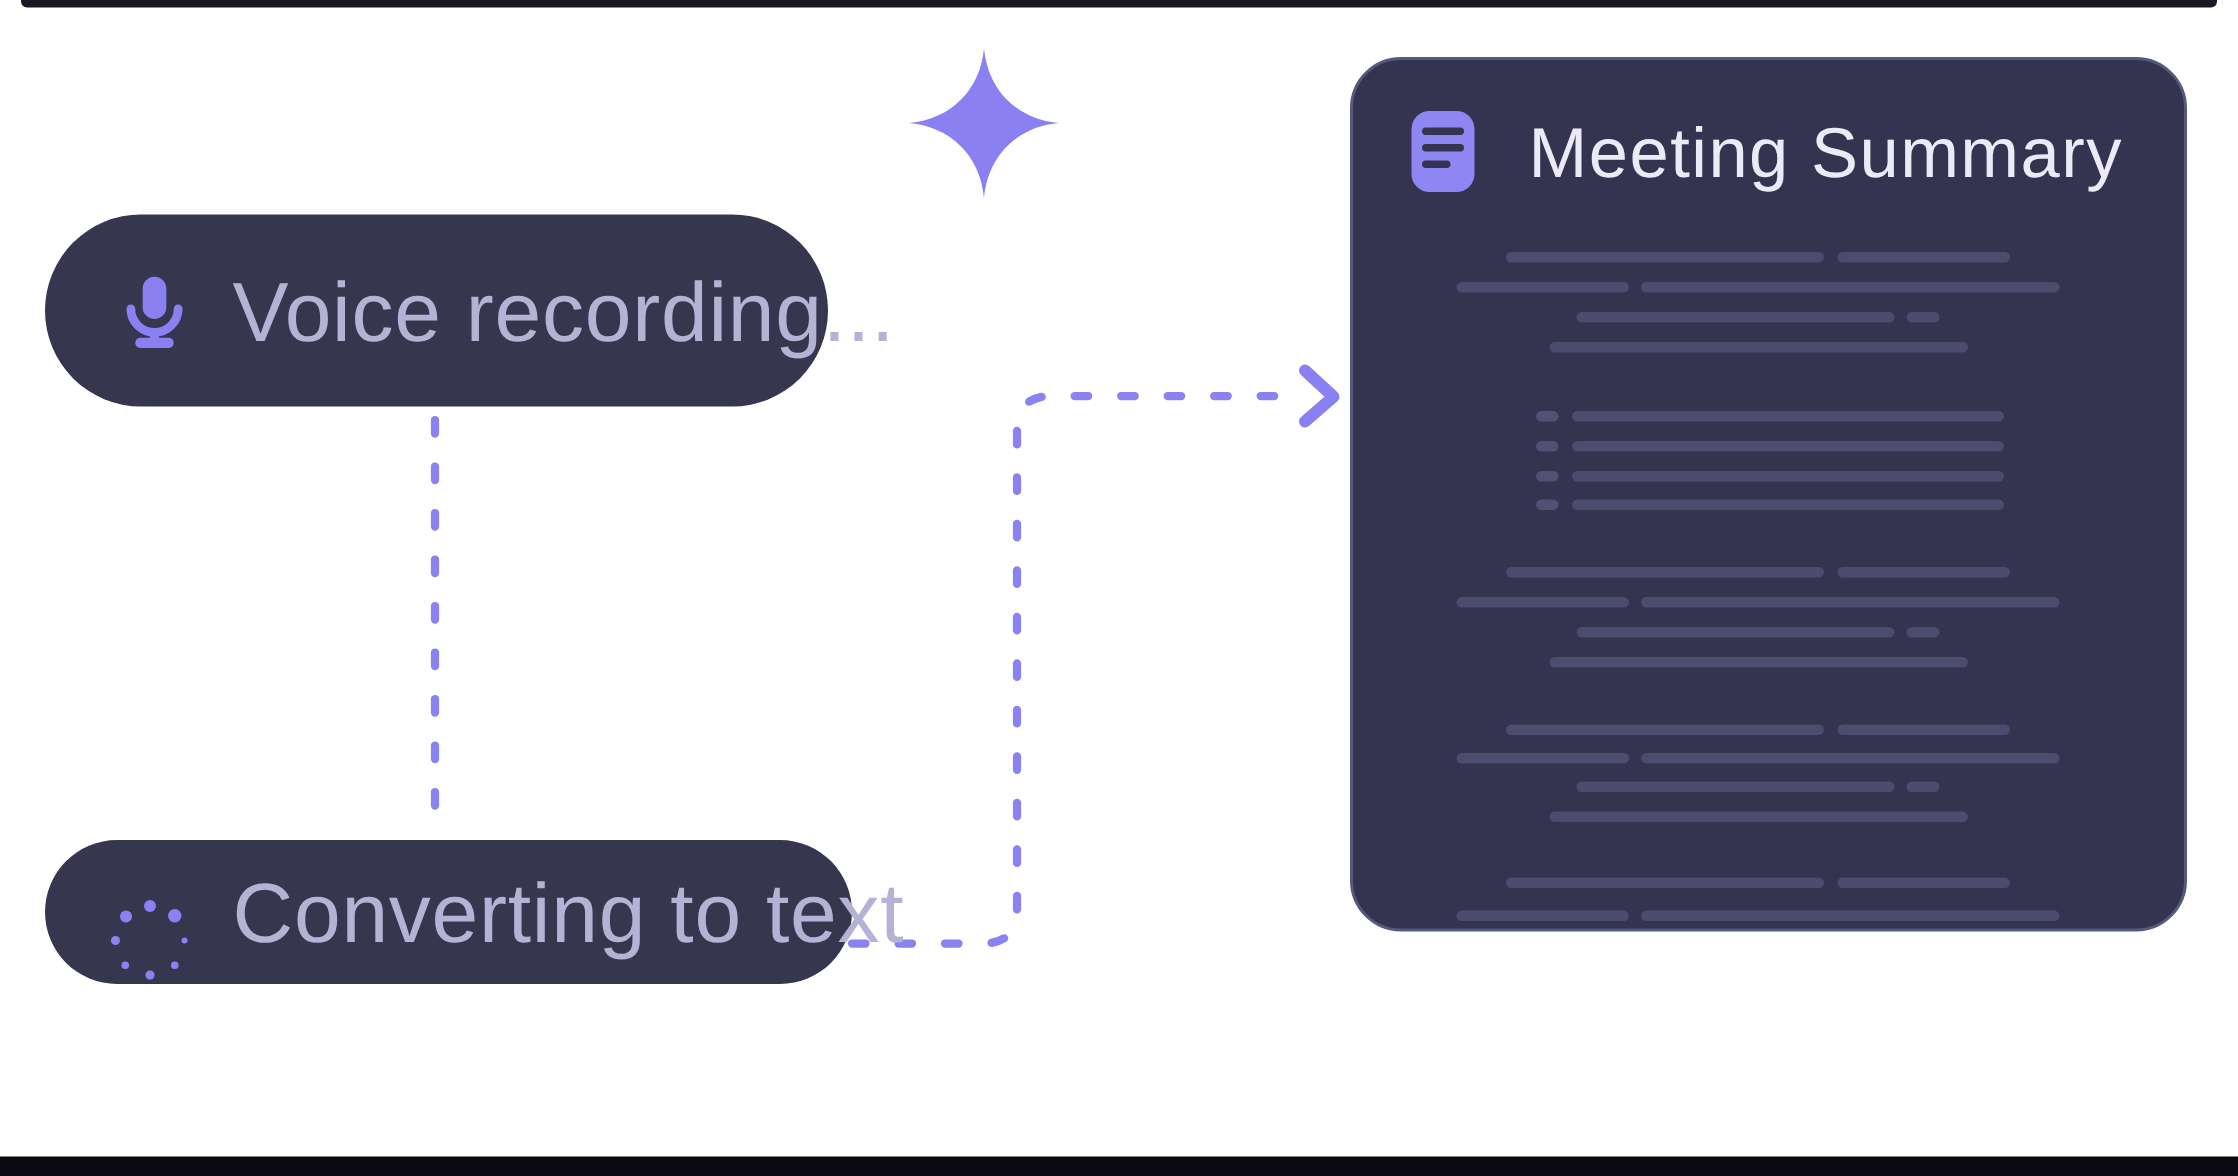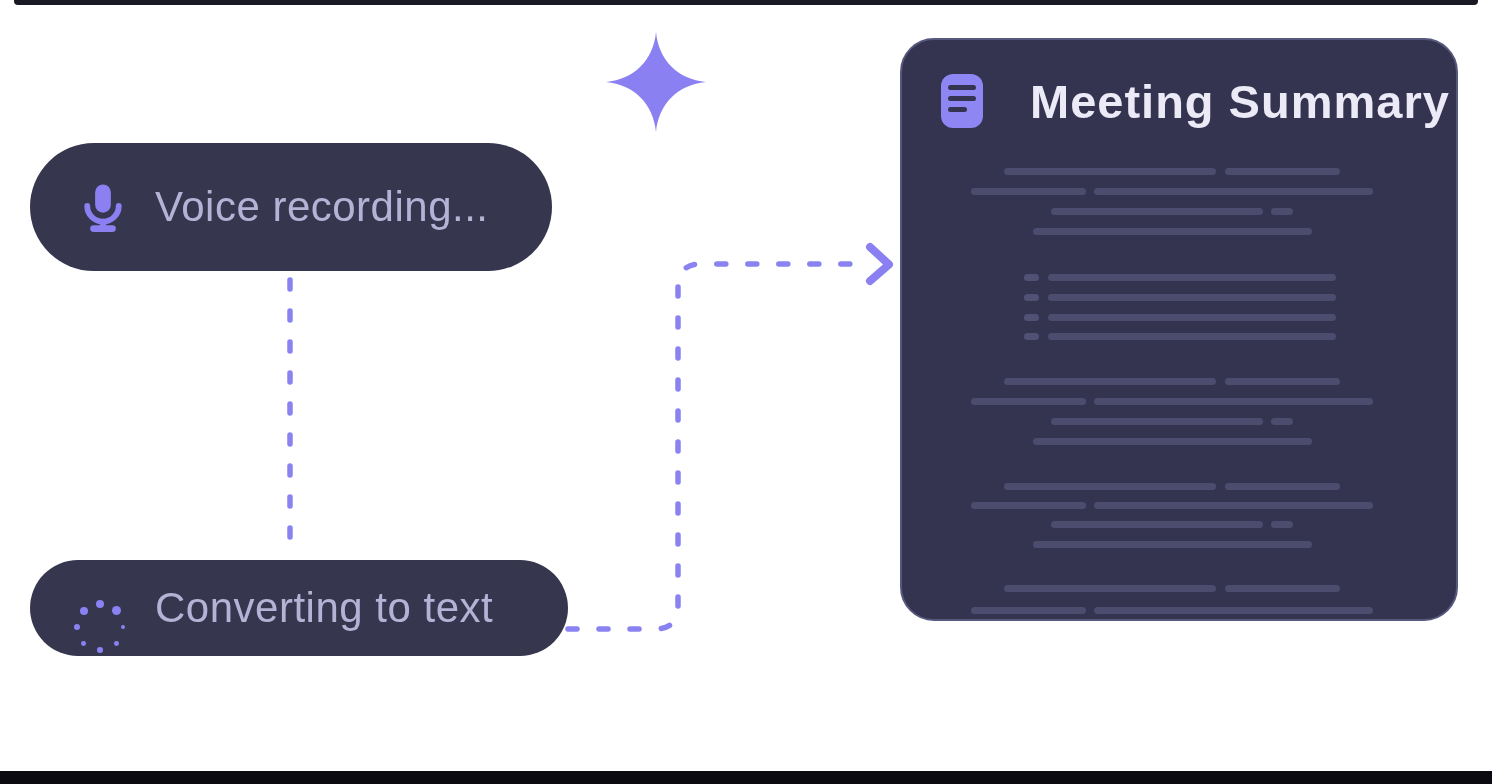--- a/index.html
+++ b/index.html
@@ -10,32 +10,32 @@
   .strip-top{position:absolute;top:0;left:14px;right:14px;height:5px;background:#191924;border-radius:0 0 4px 4px;}
   .strip-bottom{position:absolute;bottom:0;left:0;right:0;height:13px;background:#0a0a10;}
 
   
   .connectors{position:absolute;top:0;left:0;pointer-events:none;}
 
   
   .pill{position:absolute;background:#36364e;border-radius:64px;display:flex;align-items:center;}
   .pill-voice{left:30px;top:143px;width:522px;height:128px;}
   .pill-convert{left:30px;top:560px;width:538px;height:96px;}
-  .pill-label{position:absolute;left:125px;font-size:42px;letter-spacing:0.5px;color:#b5b2d6;white-space:nowrap;}
+  .pill-label{position:absolute;left:125px;font-size:56px;letter-spacing:0.5px;color:#b5b2d6;white-space:nowrap;}
   .mic-wrap{position:absolute;left:46px;top:37px;width:54px;height:54px;}
   .spinner{position:absolute;left:42px;top:39px;width:56px;height:56px;}
   .spinner .dot{position:absolute;border-radius:50%;background:#8a82f2;}
 
   
   .sparkle-wrap{position:absolute;left:606px;top:32px;width:100px;height:100px;}
 
   
   .card{position:absolute;left:900px;top:38px;width:558px;height:583px;background:#343450;
         border:2px solid #56587d;border-radius:34px;box-sizing:border-box;}
-  .card-header{position:absolute;left:39px;top:34px;height:54px;display:flex;align-items:center;gap:47px;font-weight:bold;}
+  .card-header{position:absolute;left:39px;top:34px;height:54px;display:flex;align-items:center;gap:36px;}
   .doc-icon{position:relative;width:42px;height:54px;border-radius:12px;background:#8d86f3;flex:0 0 auto;}
   .doc-icon i{position:absolute;left:7px;height:5px;border-radius:2.5px;background:#343450;display:block;}
   .doc-icon i:nth-child(1){top:11px;width:28px;}
   .doc-icon i:nth-child(2){top:22px;width:28px;}
   .doc-icon i:nth-child(3){top:33px;width:19px;}
   .card-title{font-size:47px;letter-spacing:1px;color:#eceaf6;white-space:nowrap;}
   .skeleton-area{position:absolute;inset:0;}
   .skl{position:absolute;height:7px;border-radius:3.5px;background:#4b4c6e;}
   .skl.bullet{background:#505174;}
 </style>

